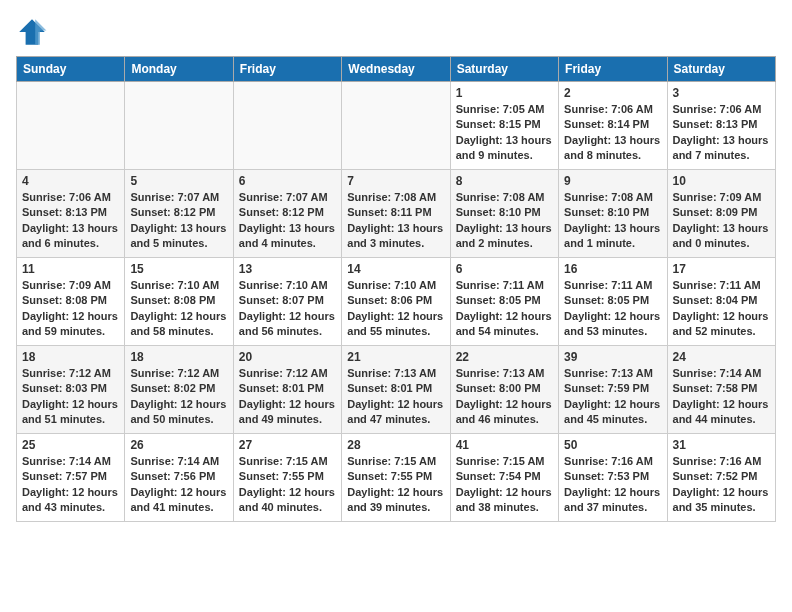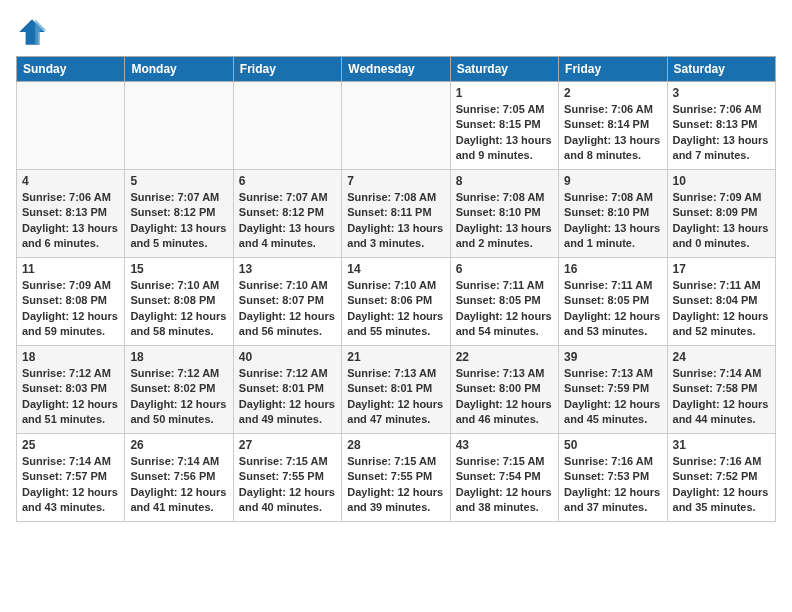--- a/index.html
+++ b/index.html
@@ -195,21 +195,21 @@
         <tr>
           <td>
             <span class="day-number">18</span>
             <div class="day-info">Sunrise: 7:12 AM<br>Sunset: 8:03 PM<br>Daylight: 12 hours<br>and 51 minutes.</div>
           </td>
           <td>
             <span class="day-number">18</span>
             <div class="day-info">Sunrise: 7:12 AM<br>Sunset: 8:02 PM<br>Daylight: 12 hours<br>and 50 minutes.</div>
           </td>
           <td>
-            <span class="day-number">40</span>
+            <span class="day-number">20</span>
             <div class="day-info">Sunrise: 7:12 AM<br>Sunset: 8:01 PM<br>Daylight: 12 hours<br>and 49 minutes.</div>
           </td>
           <td>
             <span class="day-number">21</span>
             <div class="day-info">Sunrise: 7:13 AM<br>Sunset: 8:01 PM<br>Daylight: 12 hours<br>and 47 minutes.</div>
           </td>
           <td>
             <span class="day-number">22</span>
             <div class="day-info">Sunrise: 7:13 AM<br>Sunset: 8:00 PM<br>Daylight: 12 hours<br>and 46 minutes.</div>
           </td>
@@ -233,21 +233,21 @@
           </td>
           <td>
             <span class="day-number">27</span>
             <div class="day-info">Sunrise: 7:15 AM<br>Sunset: 7:55 PM<br>Daylight: 12 hours<br>and 40 minutes.</div>
           </td>
           <td>
             <span class="day-number">28</span>
             <div class="day-info">Sunrise: 7:15 AM<br>Sunset: 7:55 PM<br>Daylight: 12 hours<br>and 39 minutes.</div>
           </td>
           <td>
-            <span class="day-number">43</span>
+            <span class="day-number">41</span>
             <div class="day-info">Sunrise: 7:15 AM<br>Sunset: 7:54 PM<br>Daylight: 12 hours<br>and 38 minutes.</div>
           </td>
           <td>
             <span class="day-number">50</span>
             <div class="day-info">Sunrise: 7:16 AM<br>Sunset: 7:53 PM<br>Daylight: 12 hours<br>and 37 minutes.</div>
           </td>
           <td>
             <span class="day-number">31</span>
             <div class="day-info">Sunrise: 7:16 AM<br>Sunset: 7:52 PM<br>Daylight: 12 hours<br>and 35 minutes.</div>
           </td>

